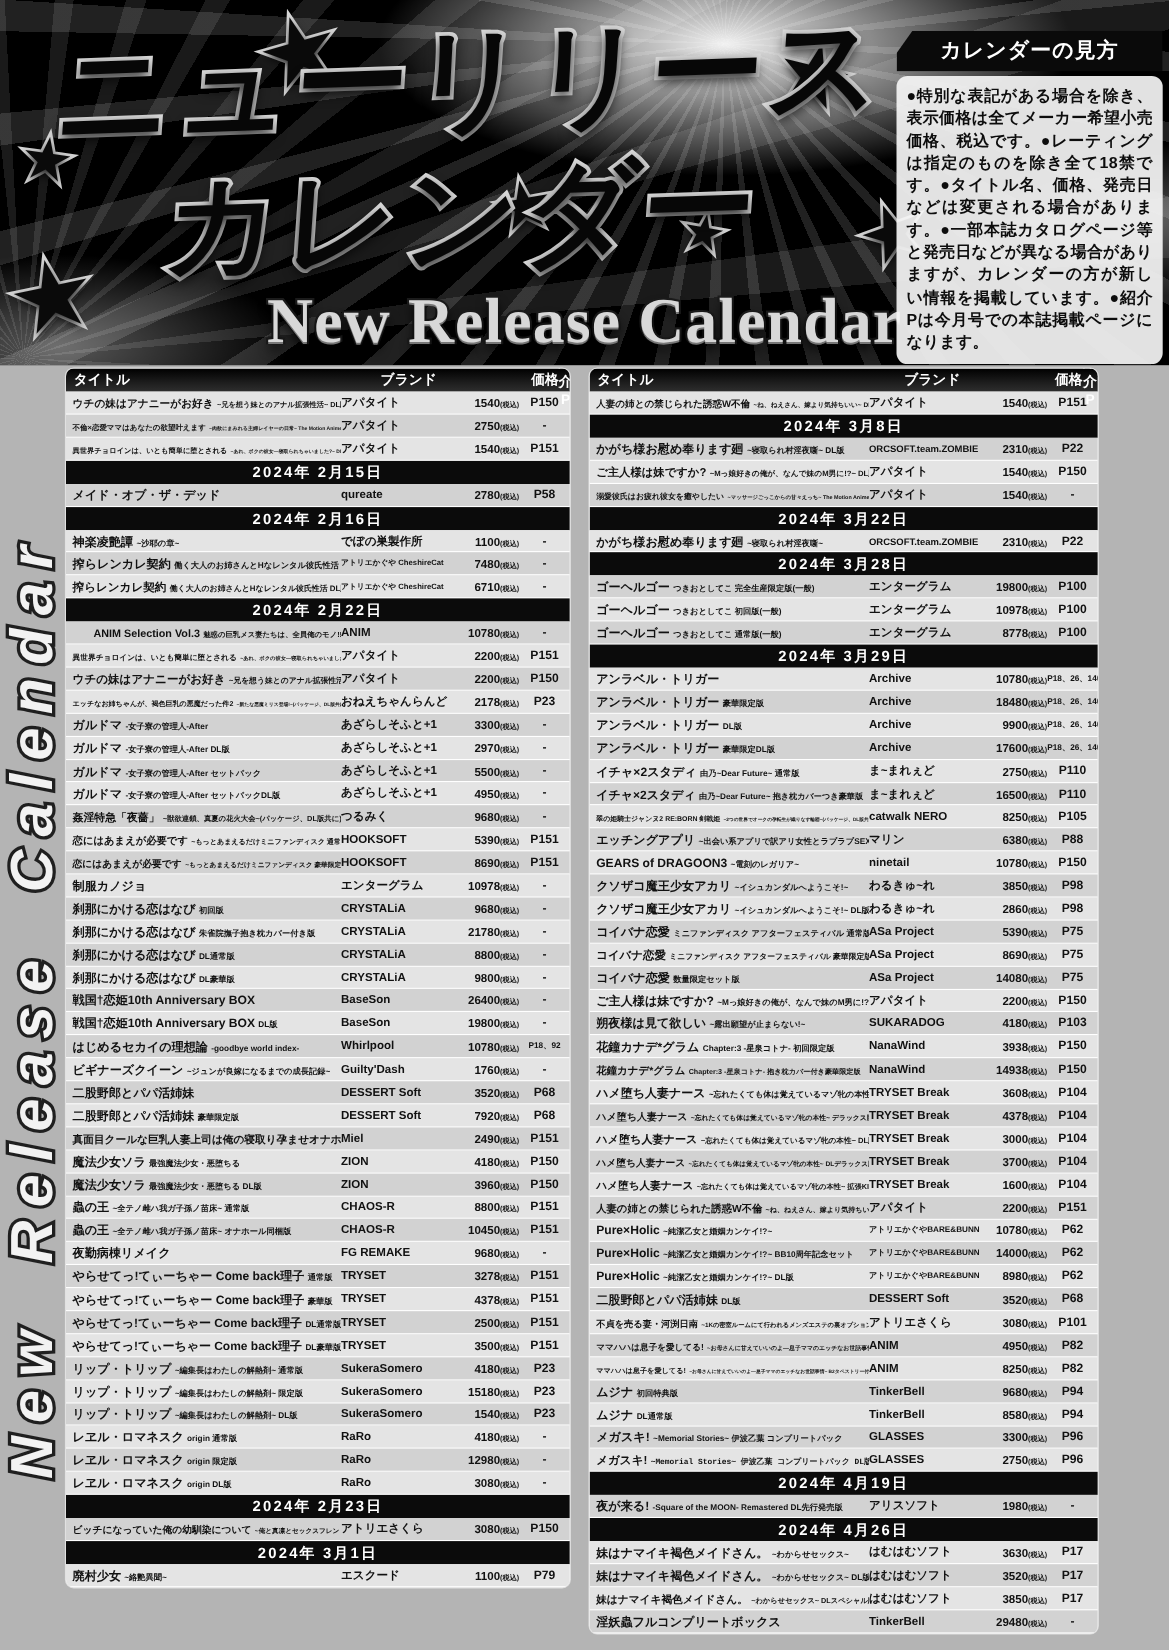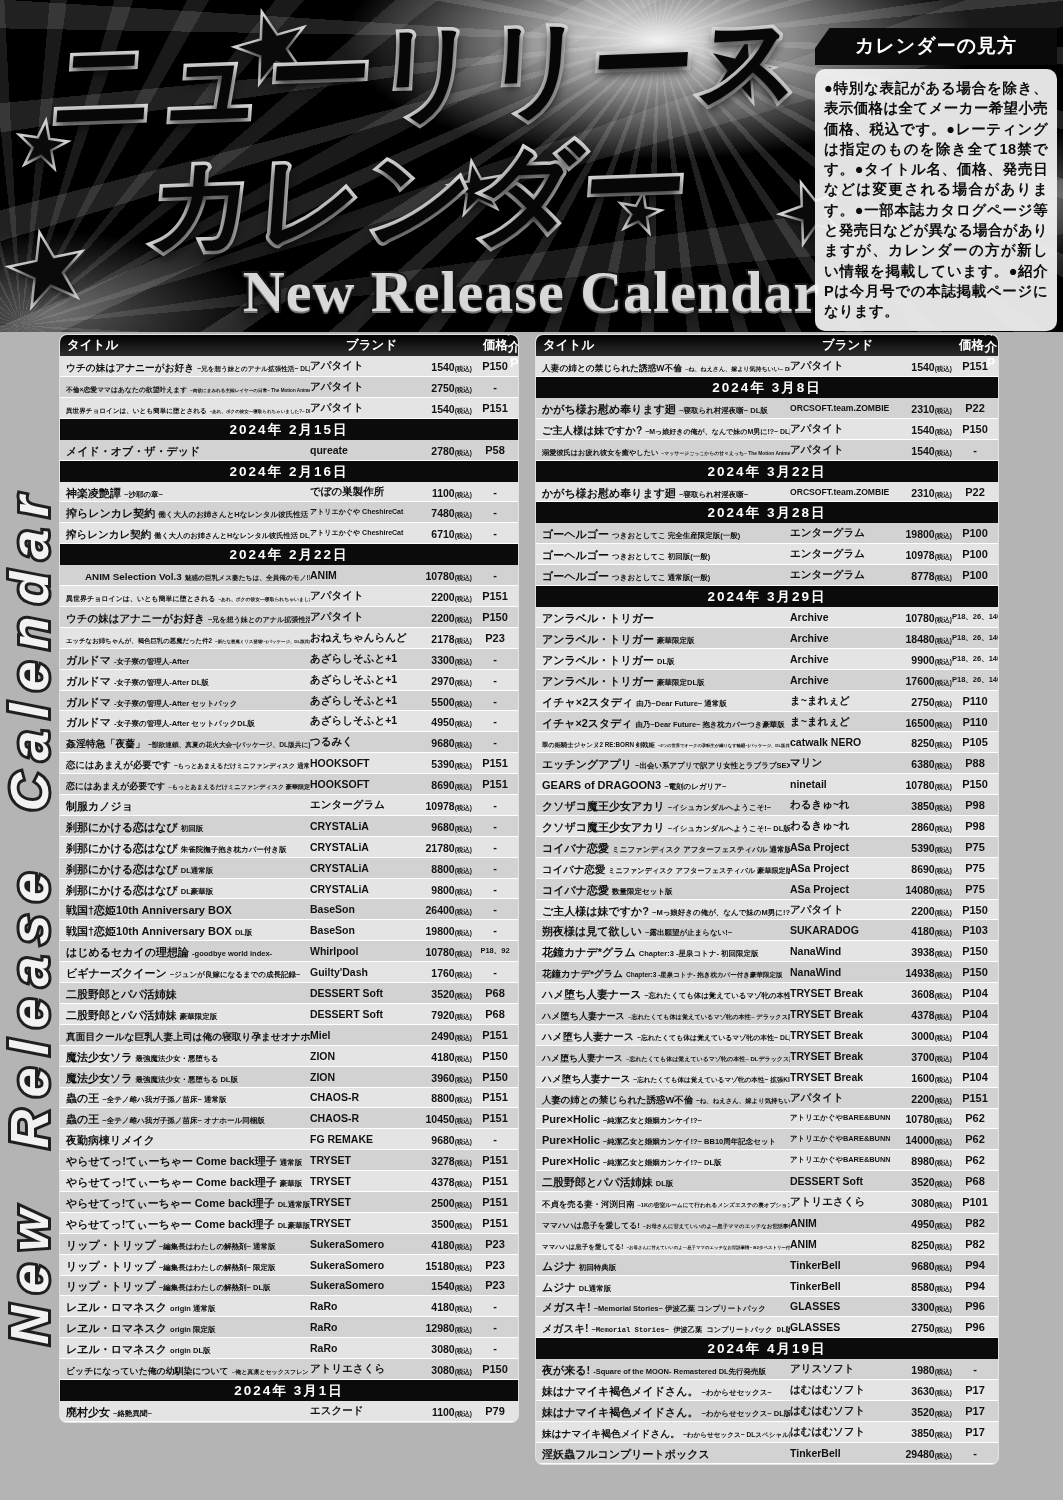--- a/index.html
+++ b/index.html
@@ -401,20 +401,21 @@
       <div class="c-brand">RaRo</div>
       <div class="c-price"><span class="pn">12980</span><span class="px">(税込)</span></div>
       <div class="c-ref">-</div>
     </div>
     <div class="row a">
       <div class="c-title"><span class="tt">レヱル・ロマネスク</span><span class="ts">origin DL版</span></div>
       <div class="c-brand">RaRo</div>
       <div class="c-price"><span class="pn">3080</span><span class="px">(税込)</span></div>
       <div class="c-ref">-</div>
     </div>
+    <div class="date-row">2024年 2月23日</div>
     <div class="row b">
       <div class="c-title"><span class="tt" style="font-size: 8.9px;">ビッチになっていた俺の幼馴染について</span><span class="ts" style="font-size: 6px;">~俺と真凛とセックスフレンド~</span></div>
       <div class="c-brand">アトリエさくら</div>
       <div class="c-price"><span class="pn">3080</span><span class="px">(税込)</span></div>
       <div class="c-ref">P150</div>
     </div>
     <div class="date-row">2024年 3月1日</div>
     <div class="row a">
       <div class="c-title"><span class="tt">廃村少女</span><span class="ts">~絡艶異聞~</span></div>
       <div class="c-brand">エスクード</div>
@@ -691,20 +692,21 @@
       <div class="c-price"><span class="pn">2750</span><span class="px">(税込)</span></div>
       <div class="c-ref">P96</div>
     </div>
     <div class="date-row">2024年 4月19日</div>
     <div class="row b">
       <div class="c-title"><span class="tt">夜が来る!</span><span class="ts">-Square of the MOON- Remastered DL先行発売版</span></div>
       <div class="c-brand">アリスソフト</div>
       <div class="c-price"><span class="pn">1980</span><span class="px">(税込)</span></div>
       <div class="c-ref">-</div>
     </div>
+    <div class="date-row">2024年 4月26日</div>
     <div class="row a">
       <div class="c-title"><span class="tt">妹はナマイキ褐色メイドさん。</span><span class="ts">~わからせセックス~</span></div>
       <div class="c-brand">はむはむソフト</div>
       <div class="c-price"><span class="pn">3630</span><span class="px">(税込)</span></div>
       <div class="c-ref">P17</div>
     </div>
     <div class="row b">
       <div class="c-title"><span class="tt">妹はナマイキ褐色メイドさん。</span><span class="ts">~わからせセックス~ DL版</span></div>
       <div class="c-brand">はむはむソフト</div>
       <div class="c-price"><span class="pn">3520</span><span class="px">(税込)</span></div>

